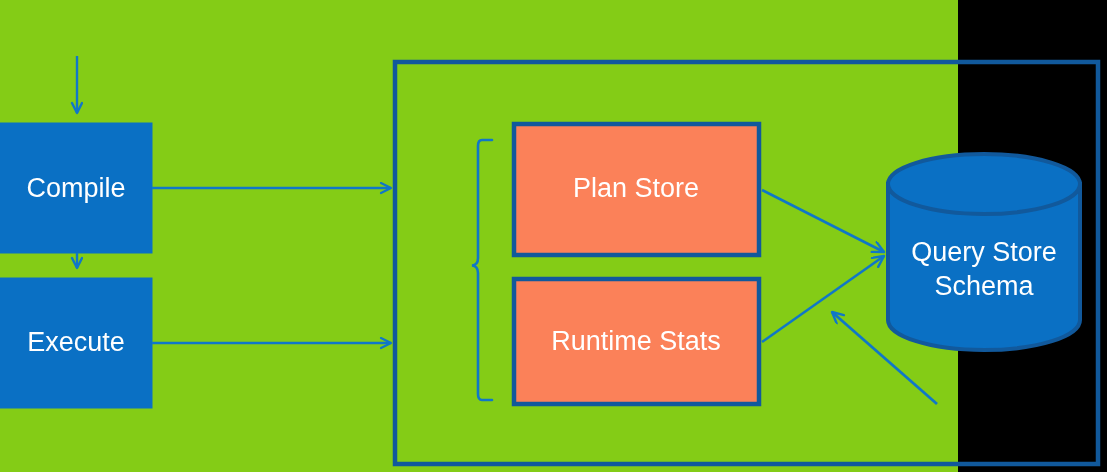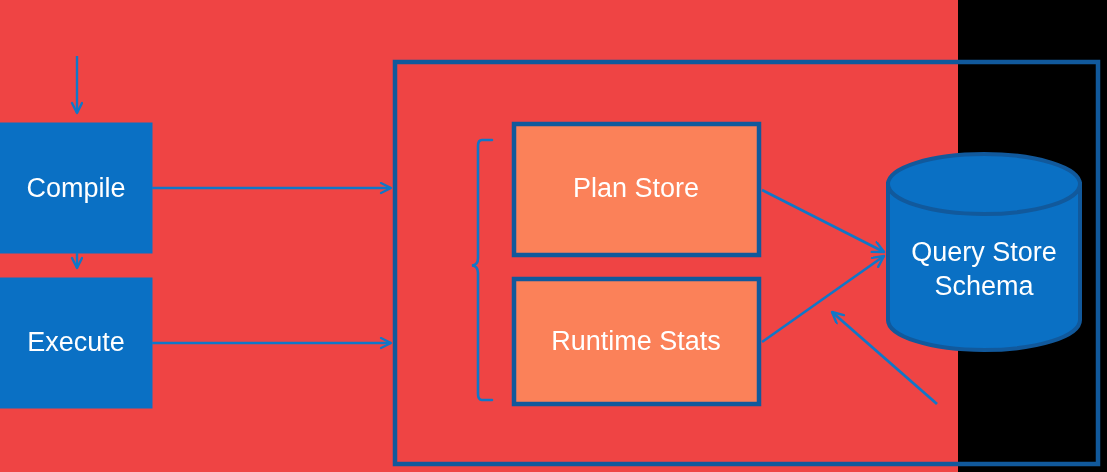--- a/index.html
+++ b/index.html
@@ -10,21 +10,21 @@
   body {
     width: 1107px;
     height: 472px;
     overflow: hidden;
     font-family: "Liberation Sans", sans-serif;
   }
   #diagram-root {
     position: relative;
     width: 958px;
     height: 472px;
-    background: #ef4444;
+    background: #84cc16;
   }
   svg#diagram-svg {
     position: absolute;
     top: 0;
     left: 0;
     width: 1107px;
     height: 472px;
     display: block;
   }
   .node-label {

